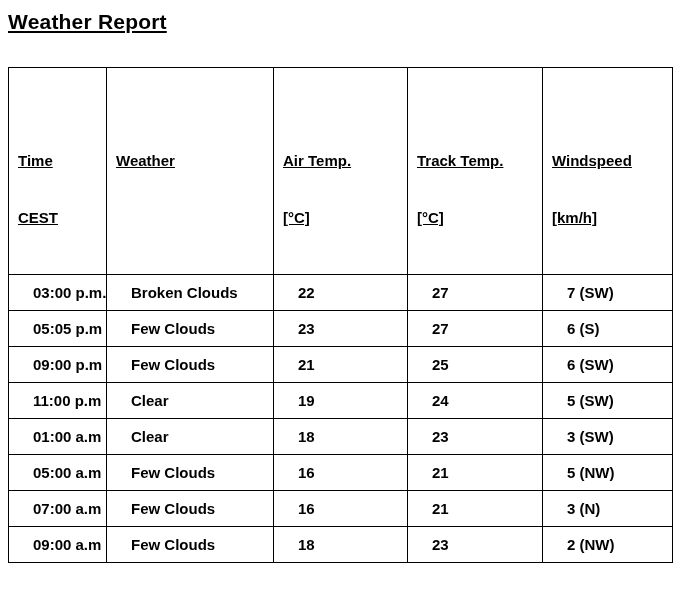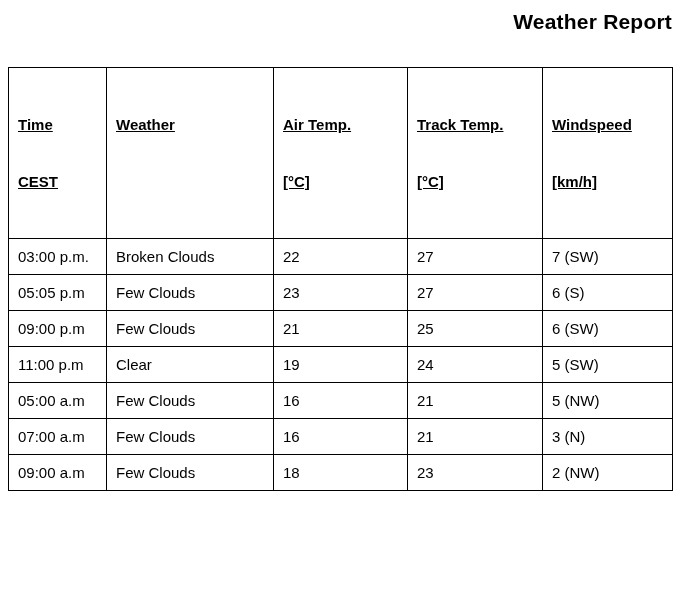--- a/index.html
+++ b/index.html
@@ -11,48 +11,50 @@
     width: 680px;
     height: 598px;
     box-sizing: border-box;
     padding: 8px 8px 0 8px;
     font-family: "Liberation Sans", sans-serif;
     color: #000000;
   }
   .page-title {
     font-size: 21px;
     font-weight: bold;
+    text-decoration: underline;
     margin: 2px 0 4px 0;
     letter-spacing: 0.2px;
-    text-align: right;
   }
   table.weather-table {
     border-collapse: collapse;
     table-layout: fixed;
     width: 664px;
     margin-top: 33px;
   }
   .weather-table th,
   .weather-table td {
     border: 1px solid #000000;
     text-align: left;
     vertical-align: middle;
     font-size: 15px;
     line-height: 19px;
-    padding: 8px 9px;
+    padding: 8px 24px;
     white-space: pre;
     overflow: hidden;
+    font-weight: bold;
   }
   .weather-table th {
     font-weight: bold;
     padding: 9px 9px;
   }
   .col-title {
     display: block;
     text-decoration: underline;
+    margin-top: 36px;
   }
   .col-sub {
     display: block;
     min-height: 19px;
     text-decoration: underline;
   }
 </style>
 </head>
 <body>
 
@@ -114,20 +116,27 @@
           <td>6 (SW)</td>
         </tr>
         <tr>
           <td>11:00 p.m</td>
           <td>Clear</td>
           <td>19</td>
           <td>24</td>
           <td>5 (SW)</td>
         </tr>
         <tr>
+          <td>01:00 a.m</td>
+          <td>Clear</td>
+          <td>18</td>
+          <td>23</td>
+          <td>3 (SW)</td>
+        </tr>
+        <tr>
           <td>05:00 a.m</td>
           <td>Few Clouds</td>
           <td>16</td>
           <td>21</td>
           <td>5 (NW)</td>
         </tr>
         <tr>
           <td>07:00 a.m</td>
           <td>Few Clouds</td>
           <td>16</td>

